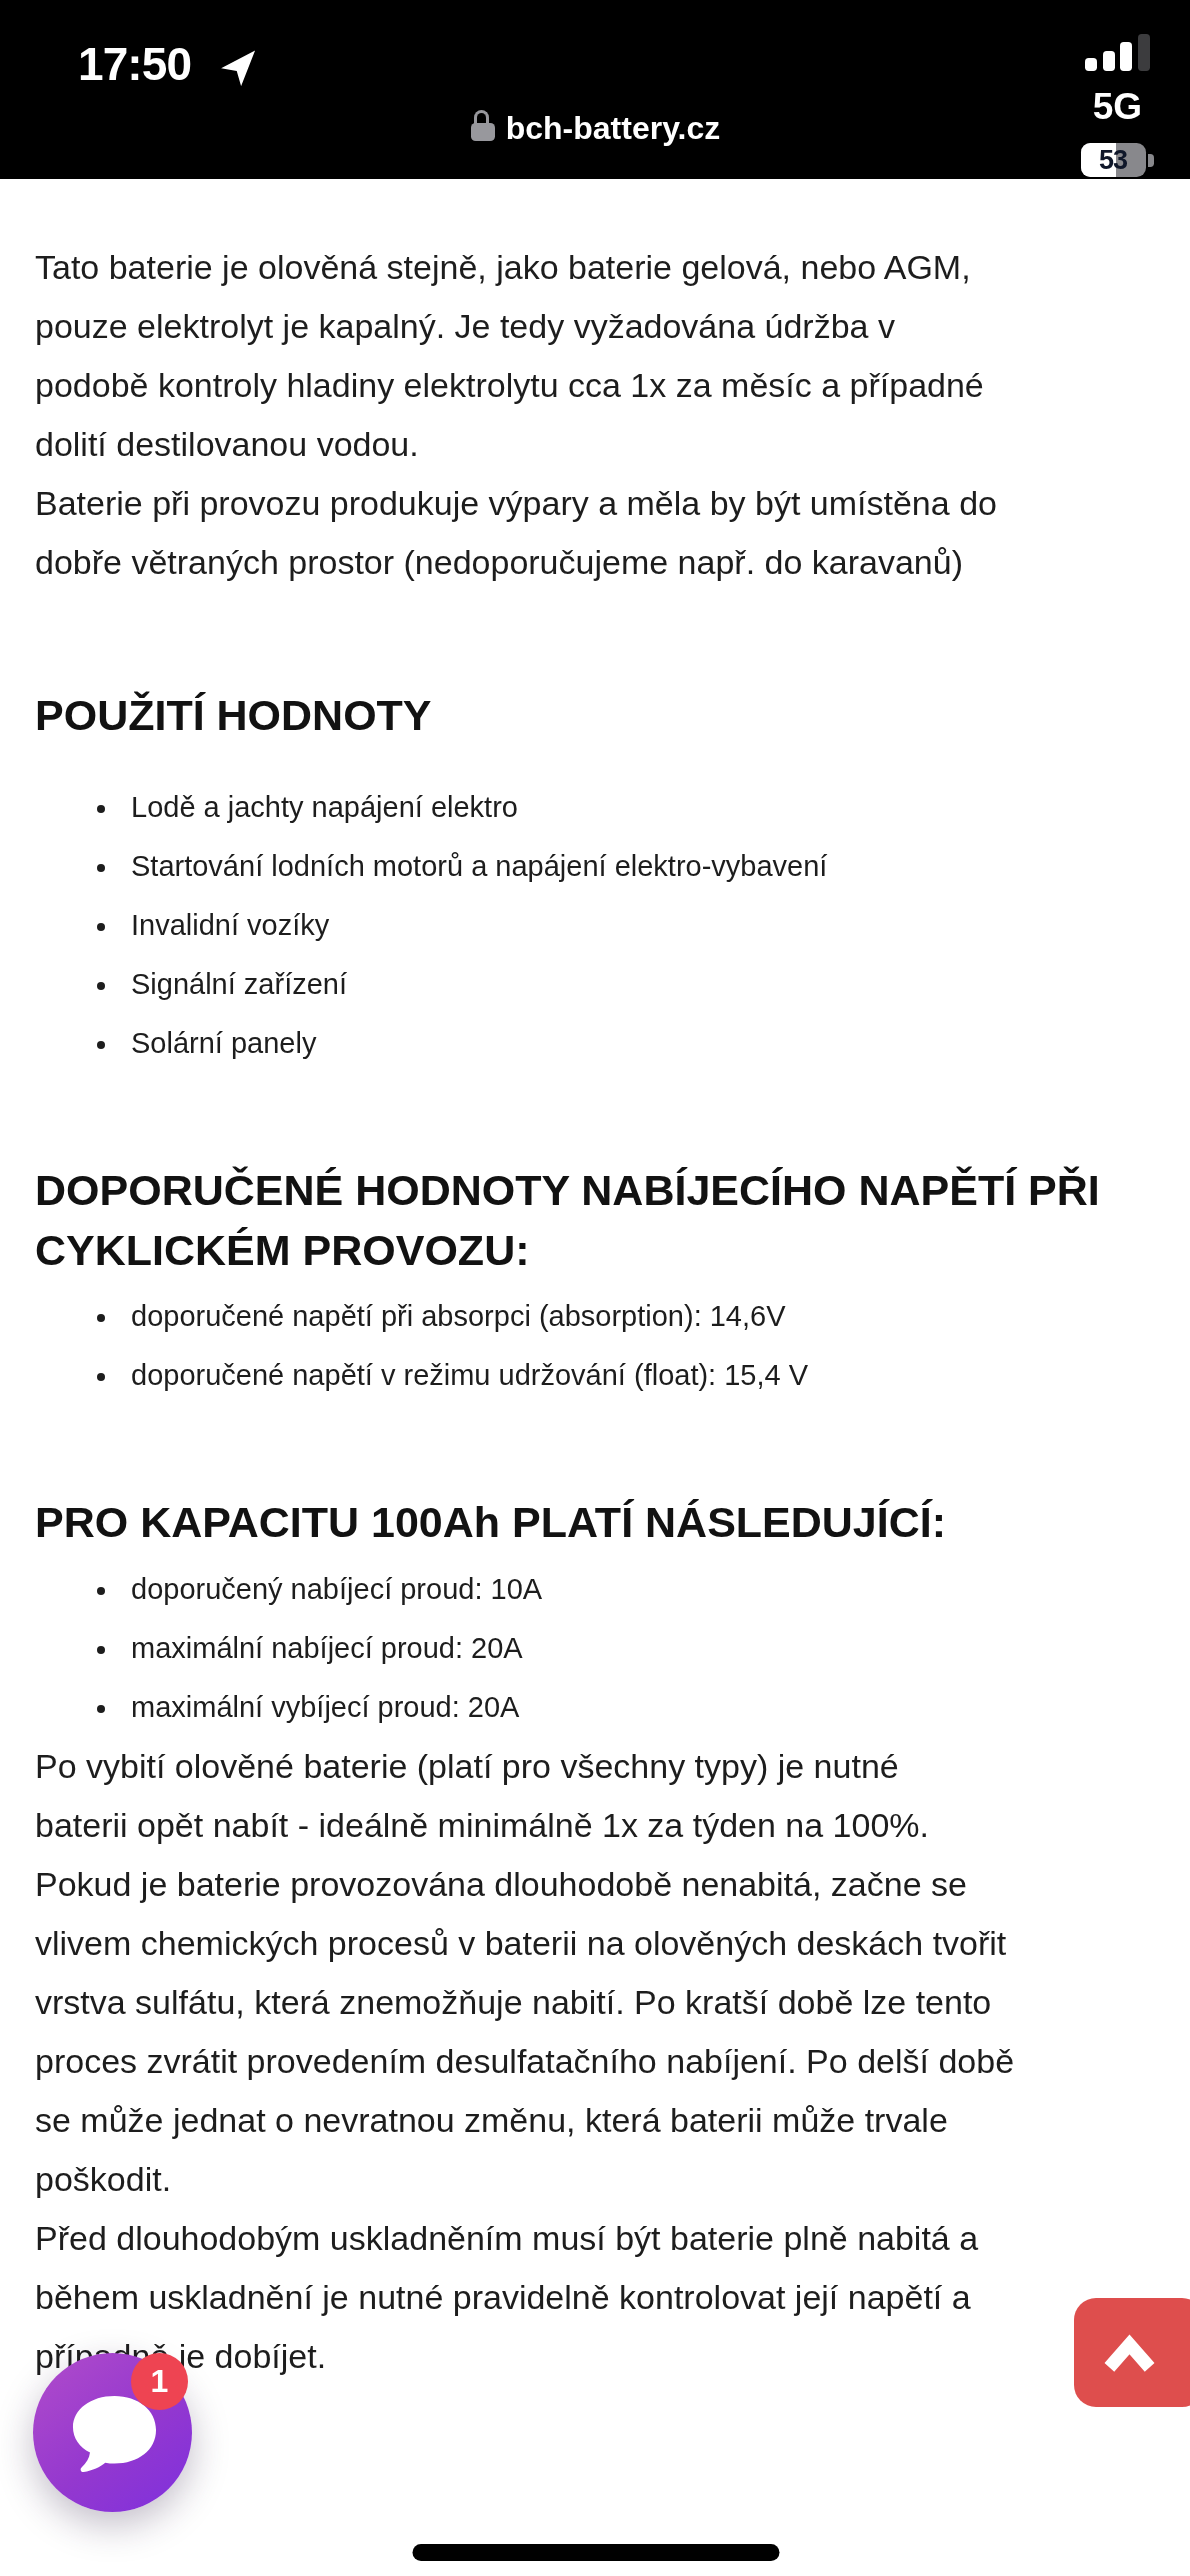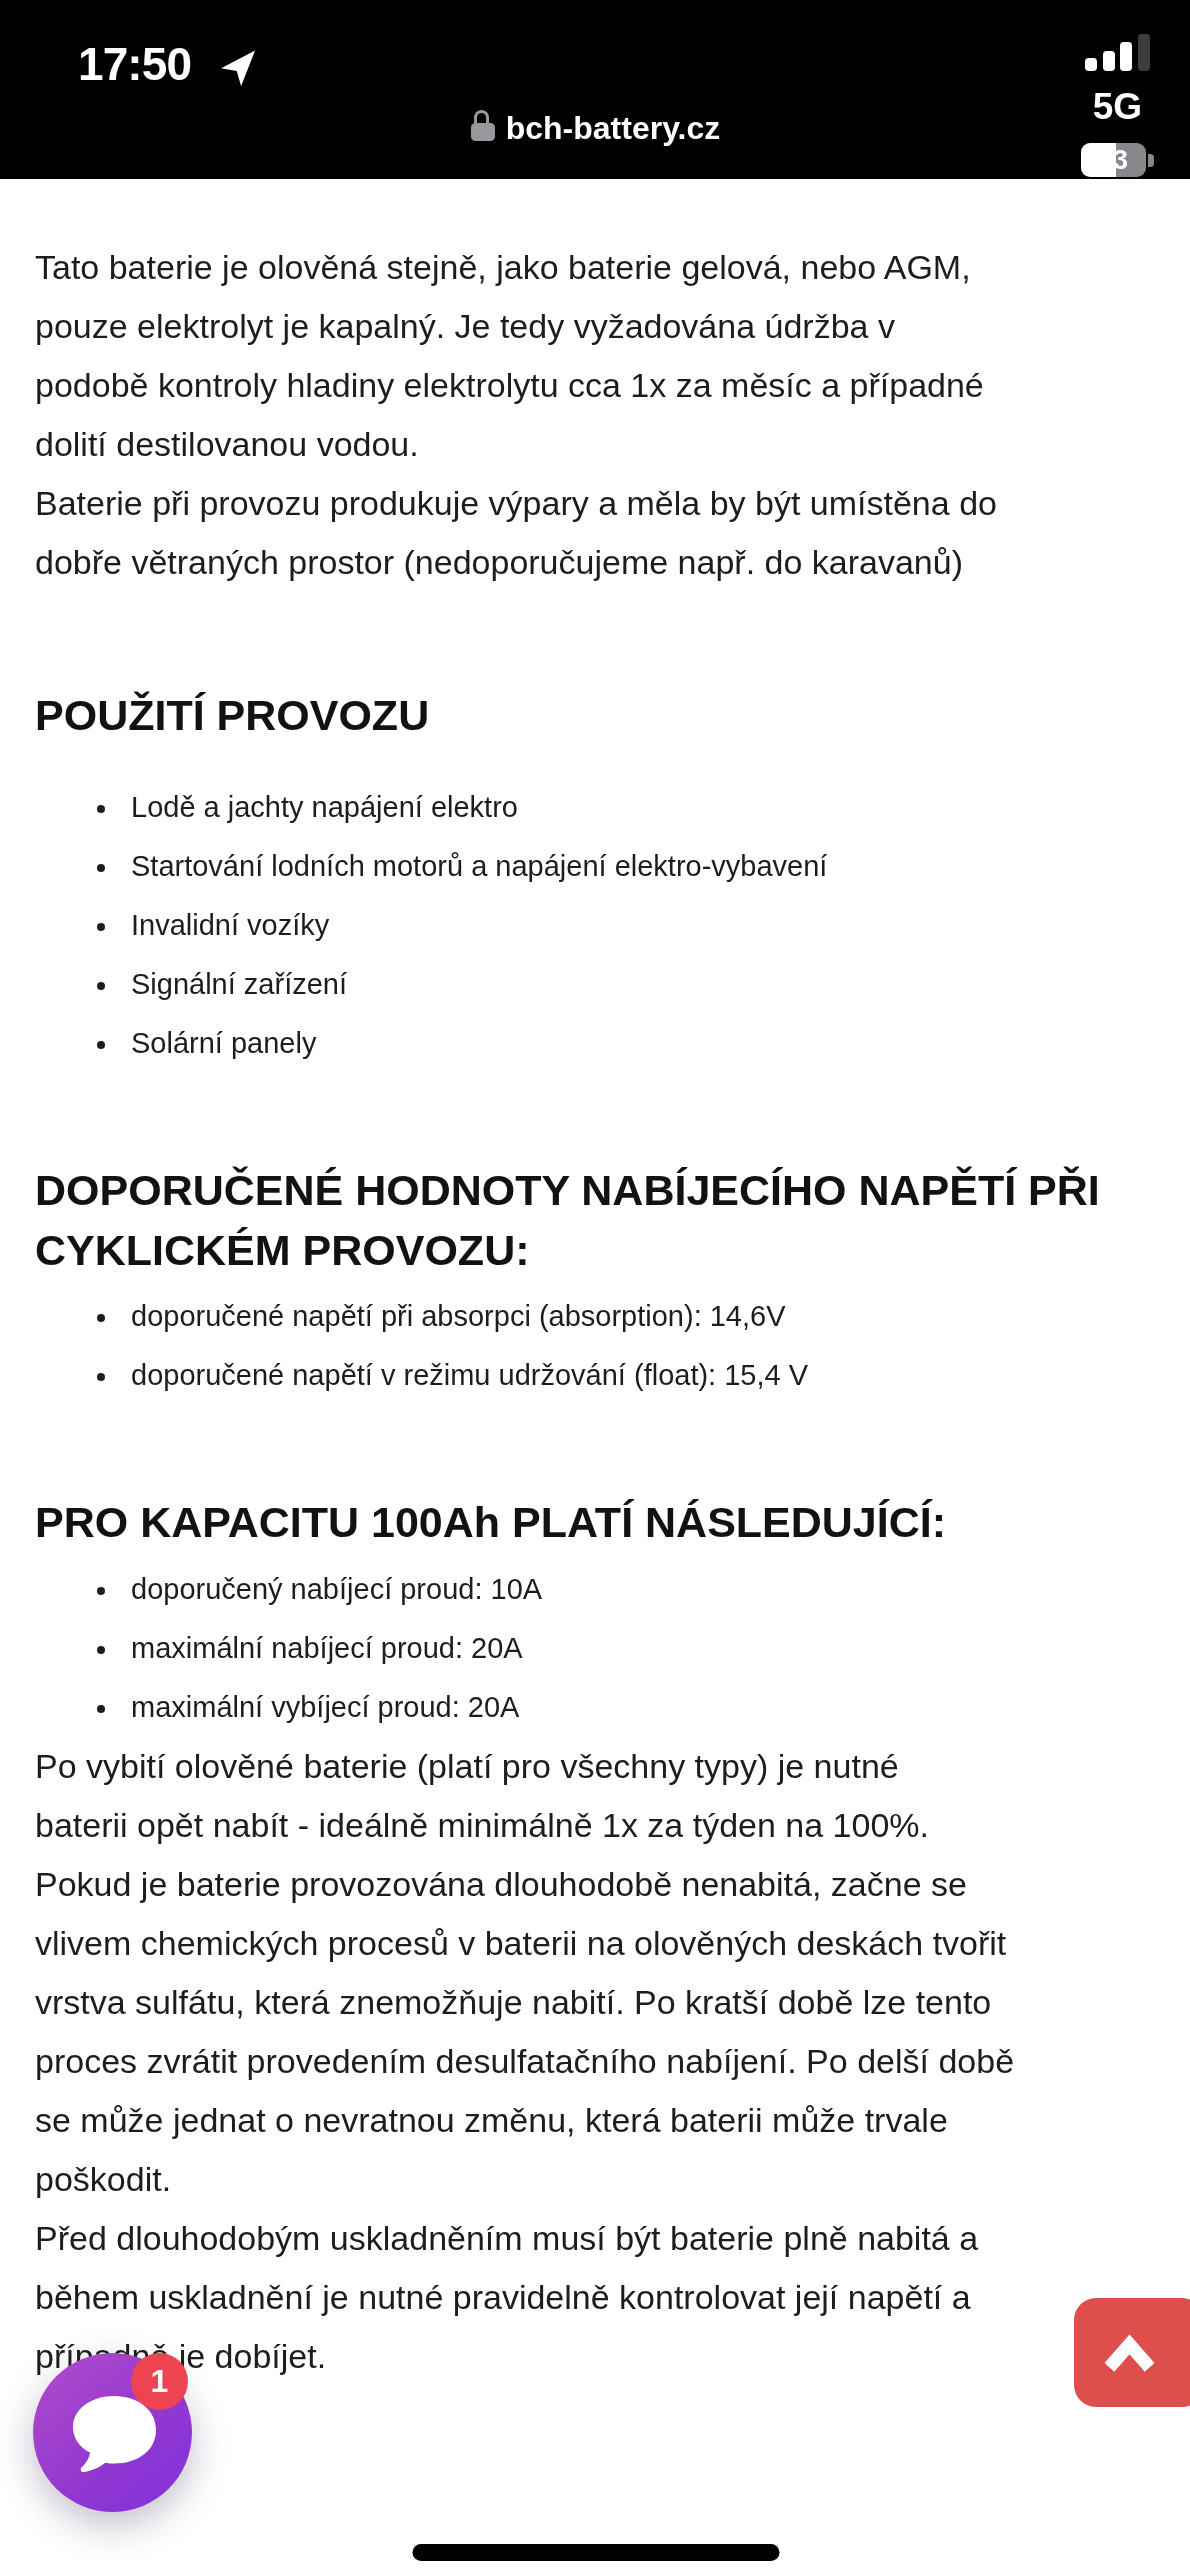--- a/index.html
+++ b/index.html
@@ -22,21 +22,21 @@
   .right-cluster{position:absolute;right:37px;top:34px;display:flex;align-items:center;gap:15px;height:41px;flex-direction:column;}
   .signal{display:flex;align-items:flex-end;gap:5.6px;height:37px;}
   .signal .bar{width:12px;border-radius:3.7px;background:#fff;}
   .signal .b1{height:13px}.signal .b2{height:20.4px}.signal .b3{height:29px}
   .signal .b4{height:37px;background:#3c3c3e;}
   .net{font-size:37px;font-weight:700;color:#fff;letter-spacing:0;}
   .battery{position:relative;width:65px;height:34px;border-radius:9.3px;background:#88888c;overflow:hidden;}
   .battery .fill{position:absolute;left:0;top:0;bottom:0;width:55%;background:#fff;}
   .battery .pct{
     position:absolute;inset:0;display:flex;align-items:center;justify-content:center;
-    font-size:27px;font-weight:700;color:#ffffff;letter-spacing:-0.9px;
+    font-size:27px;font-weight:700;color:#0f172a;letter-spacing:-0.9px;
   }
   .battery-cap{width:5.6px;height:13px;border-radius:0 3.7px 3.7px 0;background:#88888c;margin-left:2.8px;}
   .batt-wrap{display:flex;align-items:center;}
   .url-row{
     position:absolute;left:0;right:0;top:109px;height:52px;
     display:flex;justify-content:center;gap:11px;
     background:transparent;border:0;cursor:pointer;
   }
   .url-text{font-size:32px;font-weight:600;color:#fff;letter-spacing:0;}
   .lock{position:relative;width:24px;height:33px;}
@@ -123,21 +123,21 @@
 
   <main class="content">
 
     <p class="body-text">Tato baterie je olověná stejně, jako baterie gelová, nebo AGM,
 pouze elektrolyt je kapalný. Je tedy vyžadována údržba v
 podobě kontroly hladiny elektrolytu cca 1x za měsíc a případné
 dolití destilovanou vodou.
 Baterie při provozu produkuje výpary a měla by být umístěna do
 dobře větraných prostor (nedoporučujeme např. do karavanů)</p>
 
-    <h2 class="sec first">POUŽITÍ PROVOZU</h2>
+    <h2 class="sec first">POUŽITÍ HODNOTY</h2>
     <ul class="blist">
       <li>Lodě a jachty napájení elektro</li>
       <li>Startování lodních motorů a napájení elektro-vybavení</li>
       <li>Invalidní vozíky</li>
       <li>Signální zařízení</li>
       <li>Solární panely</li>
     </ul>
 
     <h2 class="sec">DOPORUČENÉ HODNOTY NABÍJECÍHO NAPĚTÍ PŘI
 CYKLICKÉM PROVOZU:</h2>

